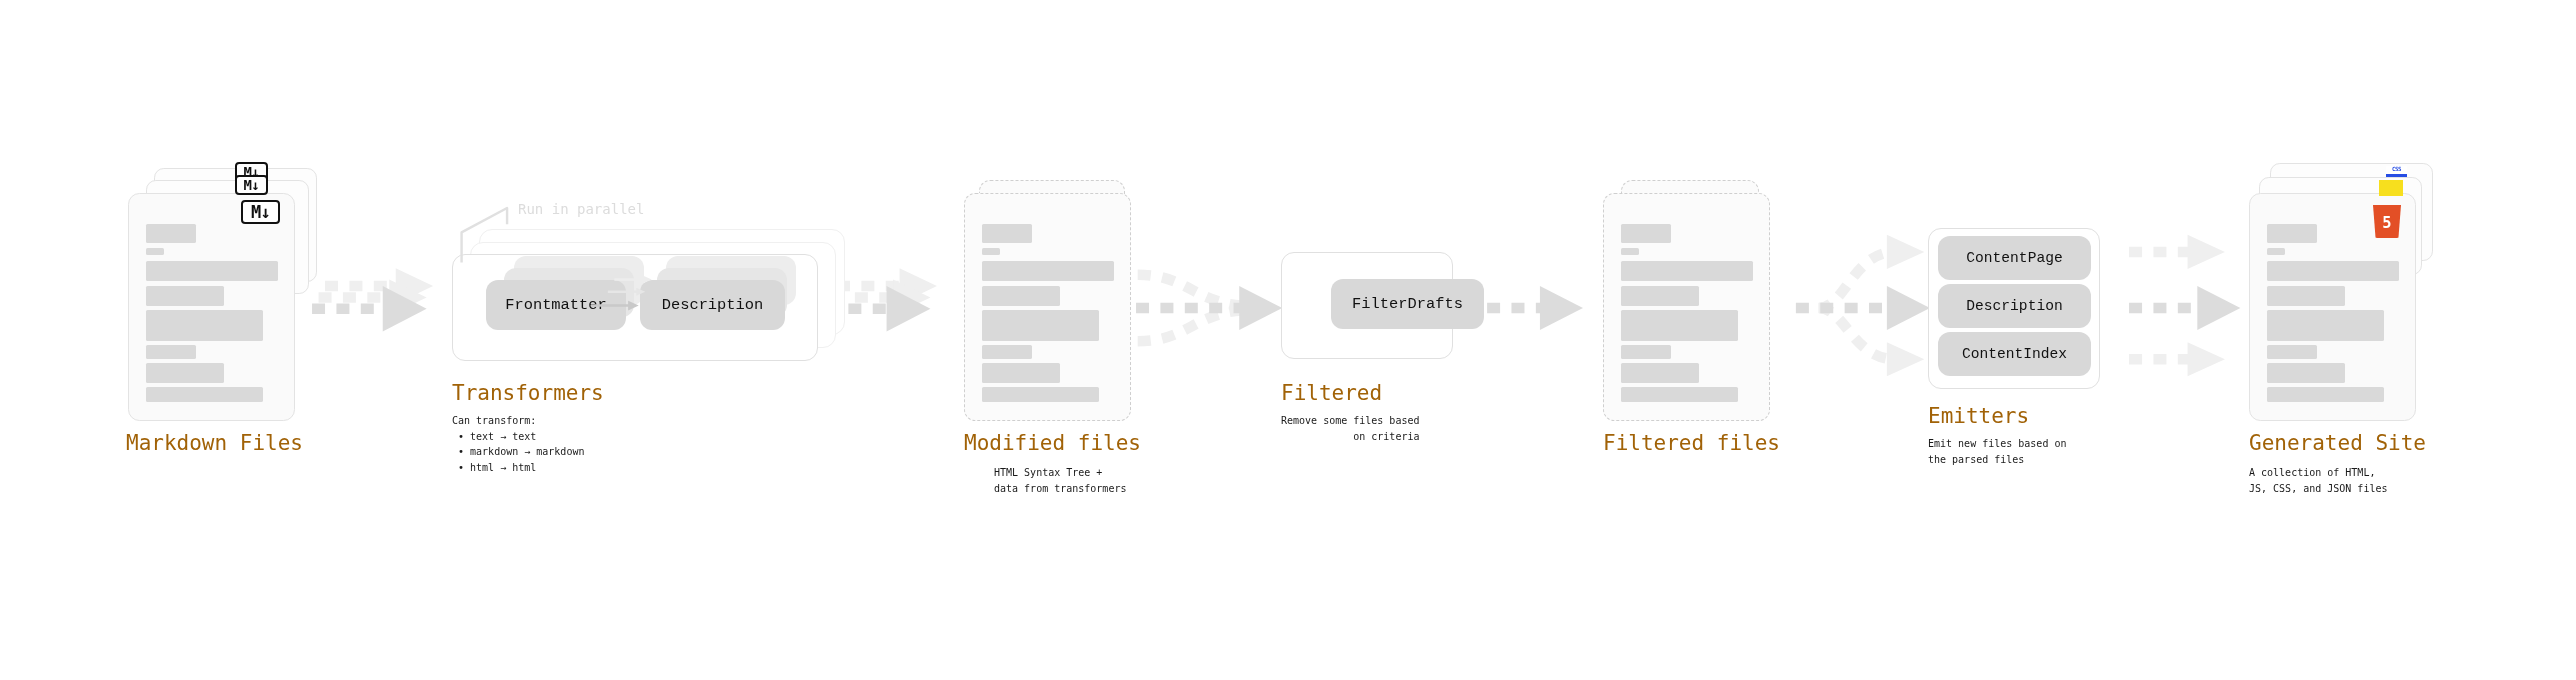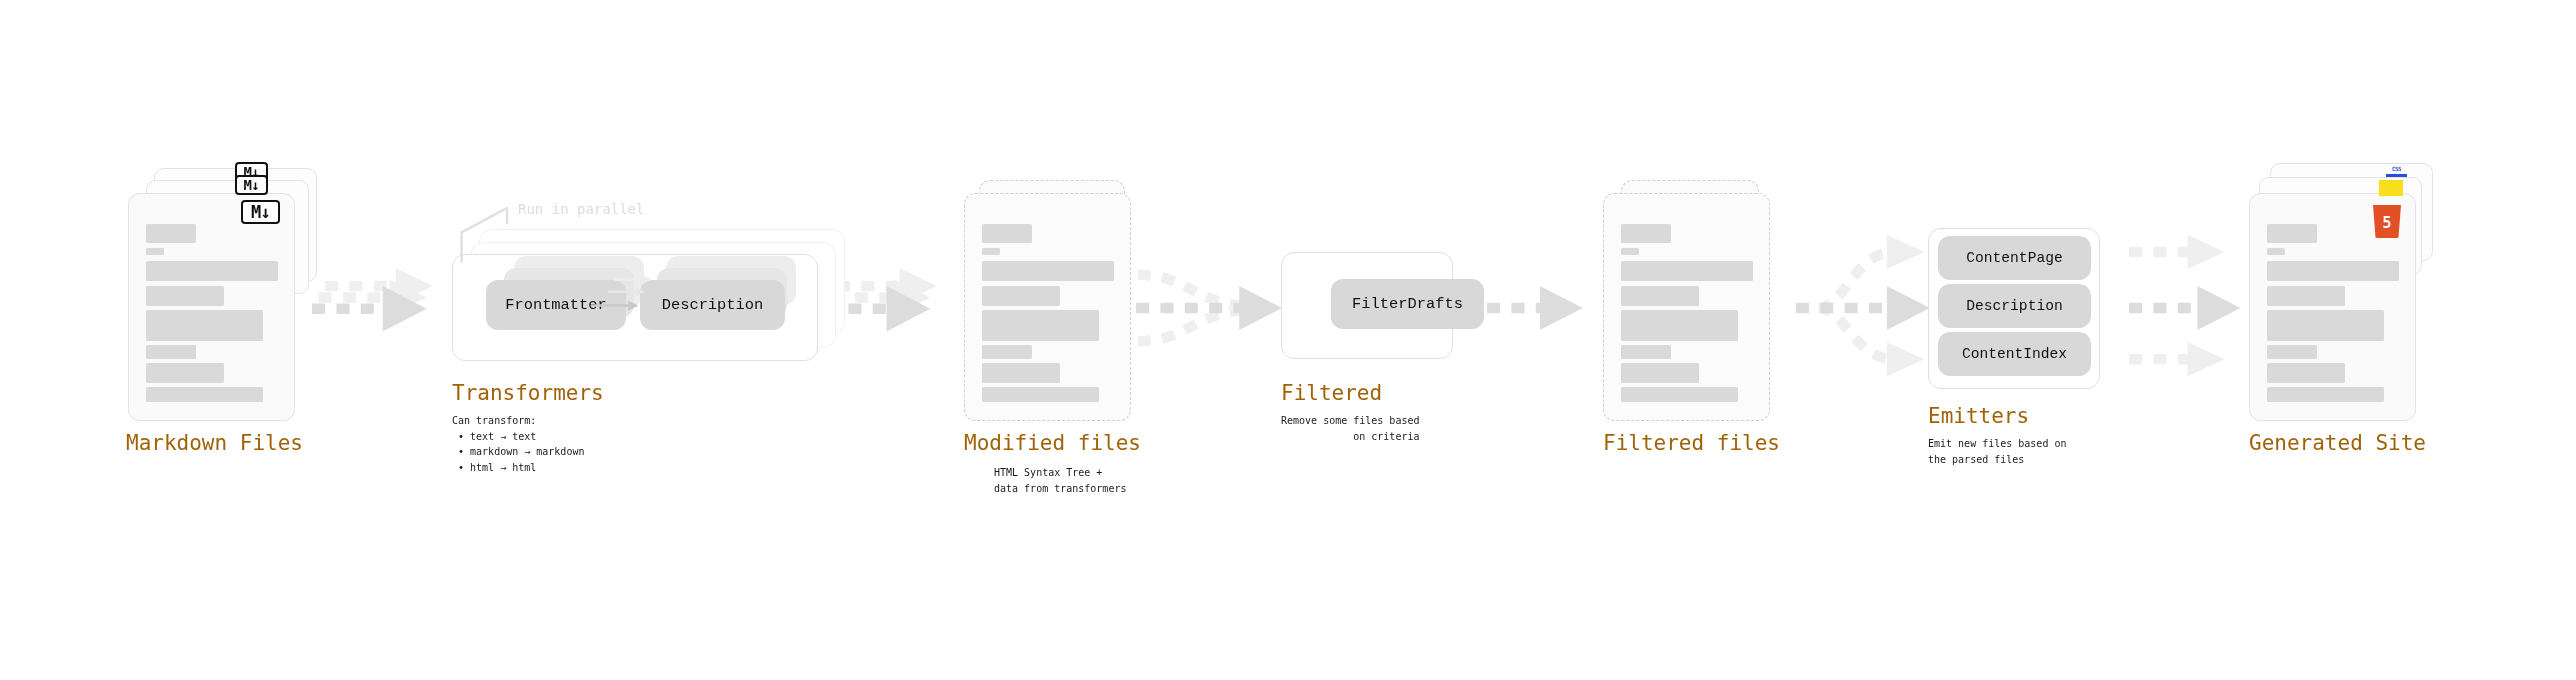--- a/index.html
+++ b/index.html
@@ -276,15 +276,17 @@
       <div class="skel" style="left:17px; top:193px; width:117px; height:15.4px;"></div>
     </div>
     <div class="css-badge" style="left:2386px; top:166px;">CSS</div>
     <div class="js-badge" style="left:2379px; top:180px;"></div>
     <div class="html5" style="left:2373px; top:205px;">
       <span class="cap">HTML</span>
       <span class="inner">5</span>
     </div>
   </div>
   <div class="title" style="left:2249px; top:431px;">Generated Site</div>
+  <div class="sub" style="left:2249px; top:465px;">A collection of HTML,
+JS, CSS, and JSON files</div>
 
 </div>
 
 
 </body></html>

